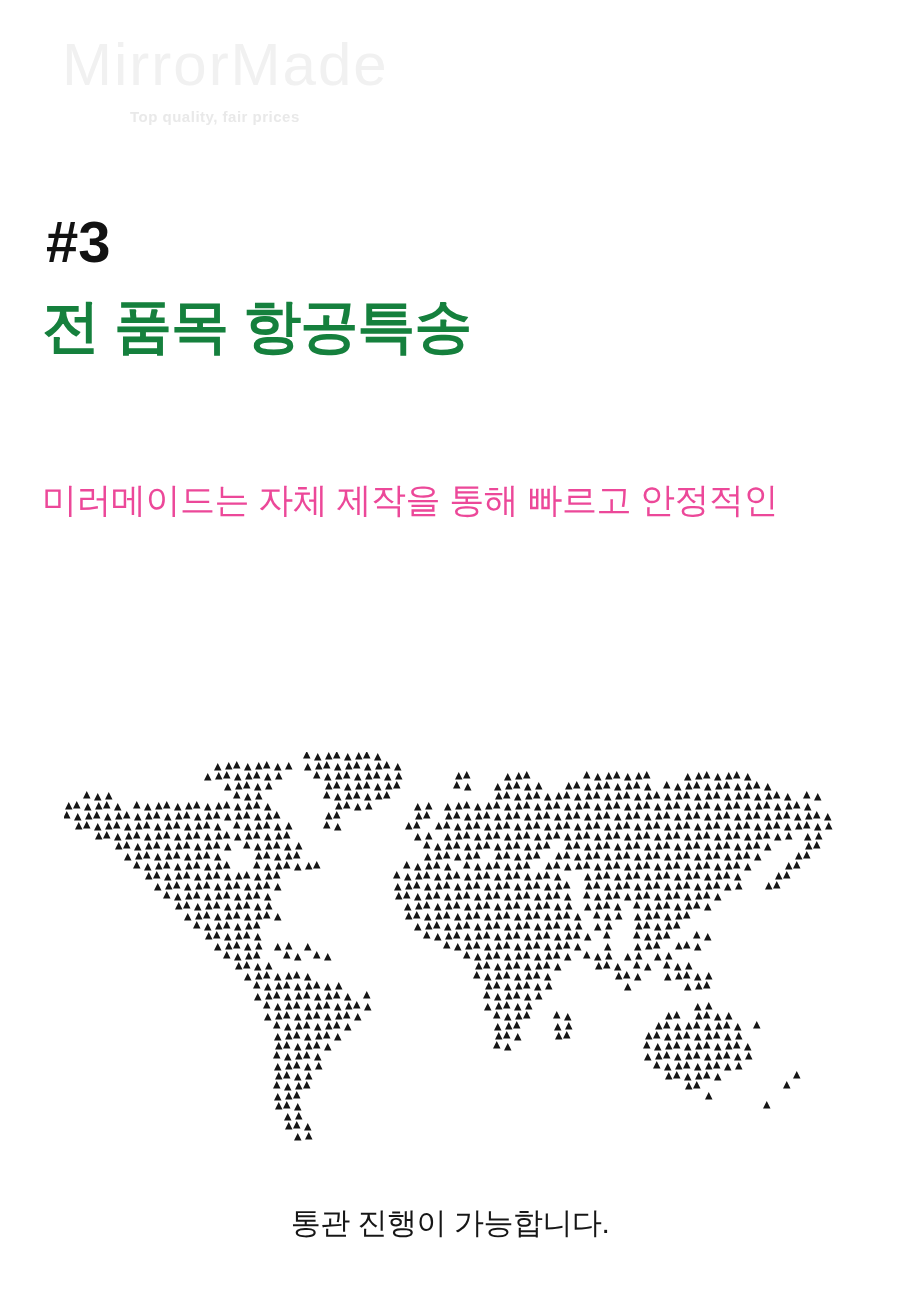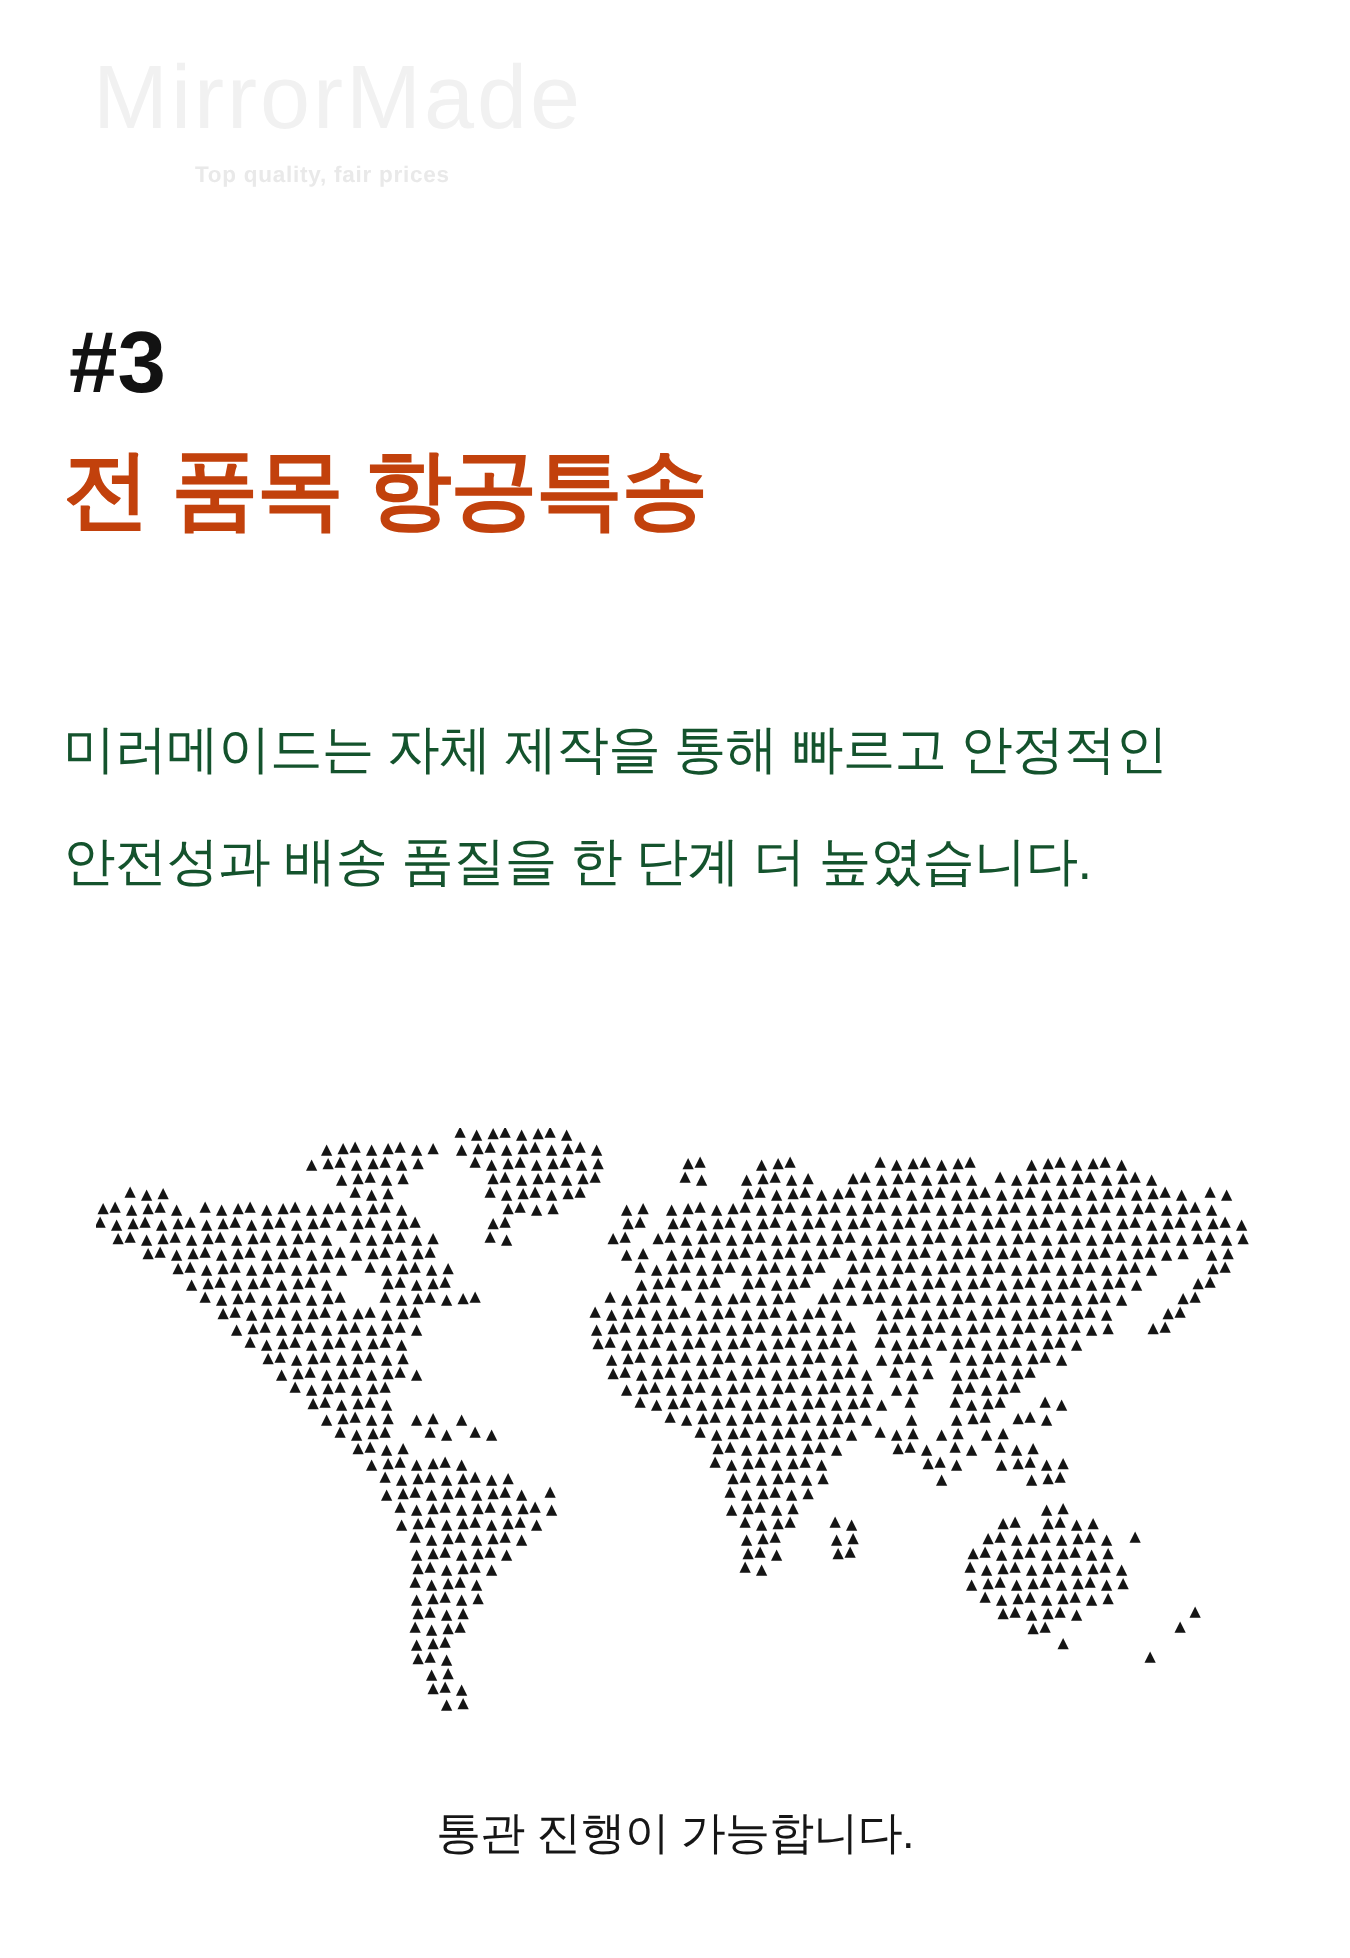--- a/index.html
+++ b/index.html
@@ -22,26 +22,26 @@
     color: #e9e9e9; letter-spacing: 0.5px;
     user-select: none;
   }
   .heading-number {
     position: absolute; left: 46px; top: 208px;
     font-size: 58px; font-weight: 800; color: #121212;
     letter-spacing: 0;
   }
   .heading-title {
     position: absolute; left: 42px; top: 288px;
-    font-size: 58px; font-weight: 800; color: #c2410c;
+    font-size: 58px; font-weight: 800; color: #15803d;
     letter-spacing: -1px;
   }
   .body-text {
     position: absolute; left: 42px; top: 462px;
-    font-size: 35px; font-weight: 400; color: #14532d;
+    font-size: 35px; font-weight: 400; color: #ec4899;
     line-height: 75px; letter-spacing: -0.5px;
     white-space: nowrap;
   }
   .map-wrap {
     position: absolute; left: 64px; top: 752px;
     width: 770px; height: 390px;
   }
   .footer-note {
     position: absolute; left: 0; top: 1192px; width: 900px;
     text-align: center;
@@ -55,21 +55,20 @@
 <div class="watermark-brand">MirrorMade</div>
 
 <div class="watermark-tagline">Top quality, fair prices</div>
 
 <div class="heading-number">#3</div>
 
 <div class="heading-title">전 품목 항공특송</div>
 
 <div class="body-text">
   <div>미러메이드는 자체 제작을 통해 빠르고 안정적인</div>
-  <div>안전성과 배송 품질을 한 단계 더 높였습니다.</div>
 </div>
 
 <div class="map-wrap">
   <svg id="map-svg" width="770" height="390" viewBox="0 0 770 390">
       <polygon points="239,6.5 242.75,-1 246.5,6.5" fill="#151515"></polygon>
       <polygon points="250,8.5 253.75,1 257.5,8.5" fill="#151515"></polygon>
       <polygon points="261,7.5 264.75,0 268.5,7.5" fill="#151515"></polygon>
       <polygon points="269,6.5 272.75,-1 276.5,6.5" fill="#151515"></polygon>
       <polygon points="280,8.5 283.75,1 287.5,8.5" fill="#151515"></polygon>
       <polygon points="291,7.5 294.75,0 298.5,7.5" fill="#151515"></polygon>

